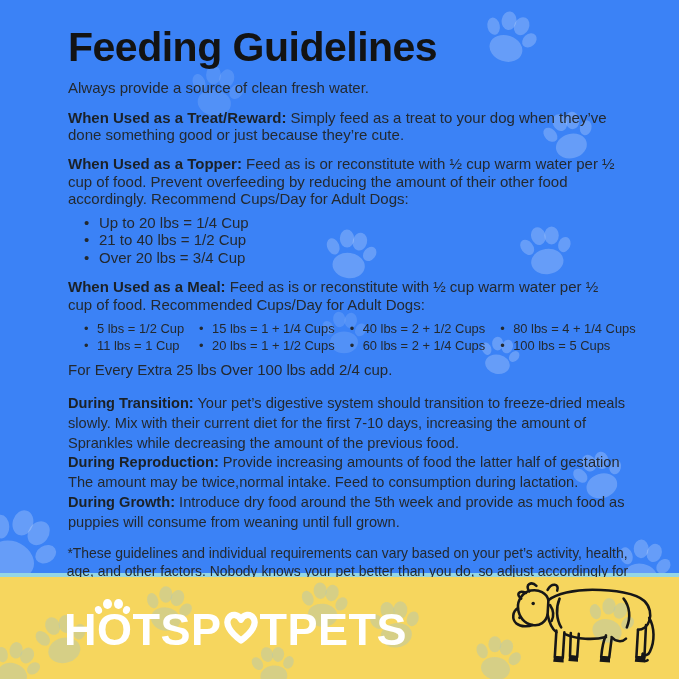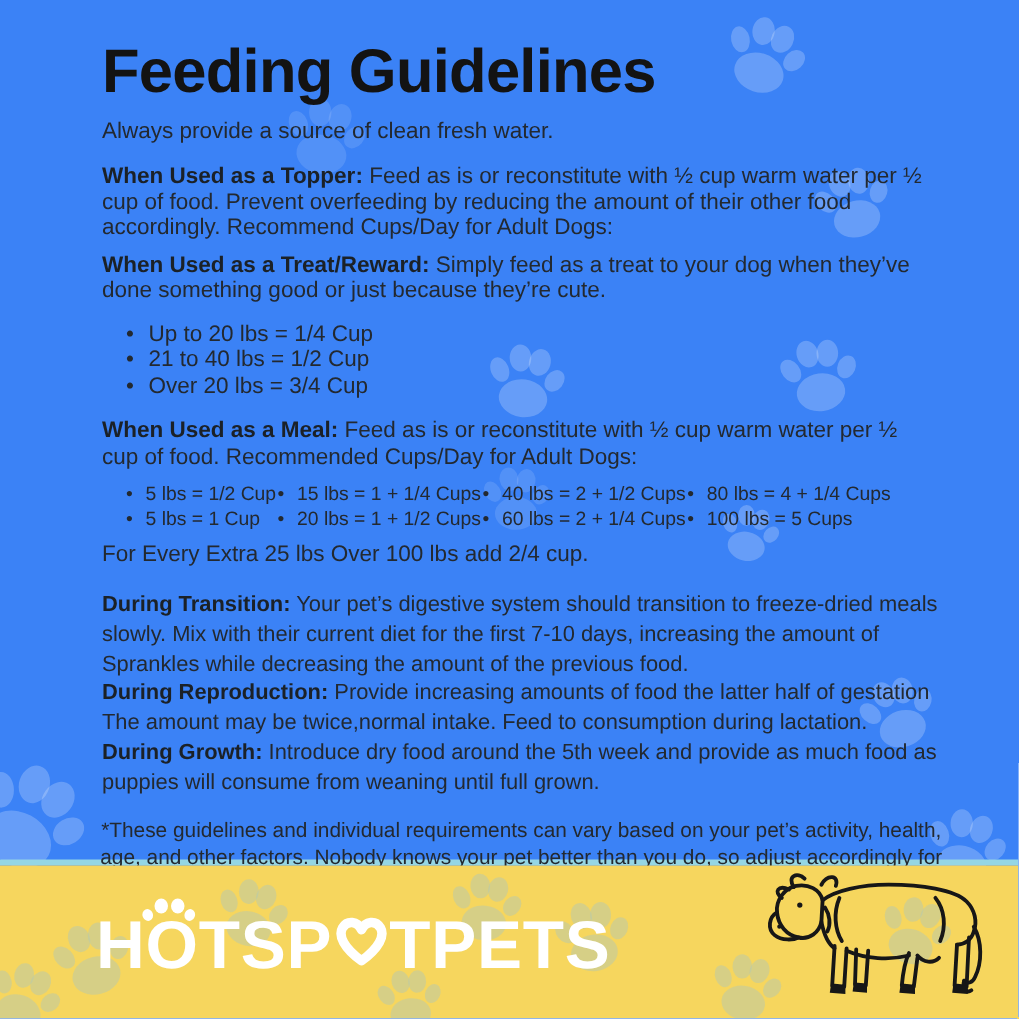--- a/index.html
+++ b/index.html
@@ -35,21 +35,21 @@
   .block{margin:0 0 12px 0;line-height:1.14;max-width:552px;}
   .block b{font-weight:700;color:#1b2127;}
   .block.tight{margin-bottom:7px;}
   ul.cups{
     list-style:none;margin:0 0 12px 16px;padding:0;
     line-height:1.17;
   }
   ul.cups li{position:relative;padding-left:15px;}
   ul.cups li::before{content:"•";position:absolute;left:0;top:0;}
   .meal-grid{
-    display:flex;gap:1px;
+    display:flex;gap:15px;
     margin:6px 0 7px 16px;
     font-size:12.9px;line-height:1.32;
   }
   .mrow{position:relative;padding-left:13px;white-space:nowrap;}
   .mrow::before{content:"•";position:absolute;left:0;top:0;}
   .extra{margin:4px 0 0 0;line-height:1.15;}
   .during{margin-top:16px;font-size:14.6px;line-height:1.36;max-width:560px;}
   .during p{margin:0;}
   .during b{font-weight:700;color:#1b2127;}
   .disclaimer{
@@ -129,36 +129,36 @@
     </svg>
   <svg class="paw paw-b" viewBox="0 0 100 100" style="left:612px;top:536px;width:62px;height:62px;transform:rotate(12deg)">
       <use href="#pawshape"></use>
     </svg>
 
   <div class="content">
     <h1 class="title">Feeding Guidelines</h1>
 
     <p class="intro">Always provide a source of clean fresh water.</p>
 
+    <p class="block"><b>When Used as a Treat/Reward:</b> <span>Simply feed as a treat to your dog when they’ve done something good or just because they’re cute.</span></p>
+
     <p class="block tight"><b>When Used as a Topper:</b> <span>Feed as is or reconstitute with ½ cup warm water per ½ cup of food. Prevent overfeeding by reducing the amount of their other food accordingly. Recommend Cups/Day for Adult Dogs:</span></p>
-
-    <p class="block"><b>When Used as a Treat/Reward:</b> <span>Simply feed as a treat to your dog when they’ve done something good or just because they’re cute.</span></p>
 
     <ul class="cups">
       <li>Up to 20 lbs = 1/4 Cup</li>
       <li>21 to 40 lbs = 1/2 Cup</li>
       <li>Over 20 lbs = 3/4 Cup</li>
     </ul>
 
     <p class="block tight"><b>When Used as a Meal:</b> <span>Feed as is or reconstitute with ½ cup warm water per ½ cup of food. Recommended Cups/Day for Adult Dogs:</span></p>
 
     <div class="meal-grid">
       <div class="mcol">
         <div class="mrow">5 lbs = 1/2 Cup</div>
-        <div class="mrow">5 lbs = 1 Cup</div>
+        <div class="mrow">11 lbs = 1 Cup</div>
       </div>
       <div class="mcol">
         <div class="mrow">15 lbs = 1 + 1/4 Cups</div>
         <div class="mrow">20 lbs = 1 + 1/2 Cups</div>
       </div>
       <div class="mcol">
         <div class="mrow">40 lbs = 2 + 1/2 Cups</div>
         <div class="mrow">60 lbs = 2 + 1/4 Cups</div>
       </div>
       <div class="mcol">

